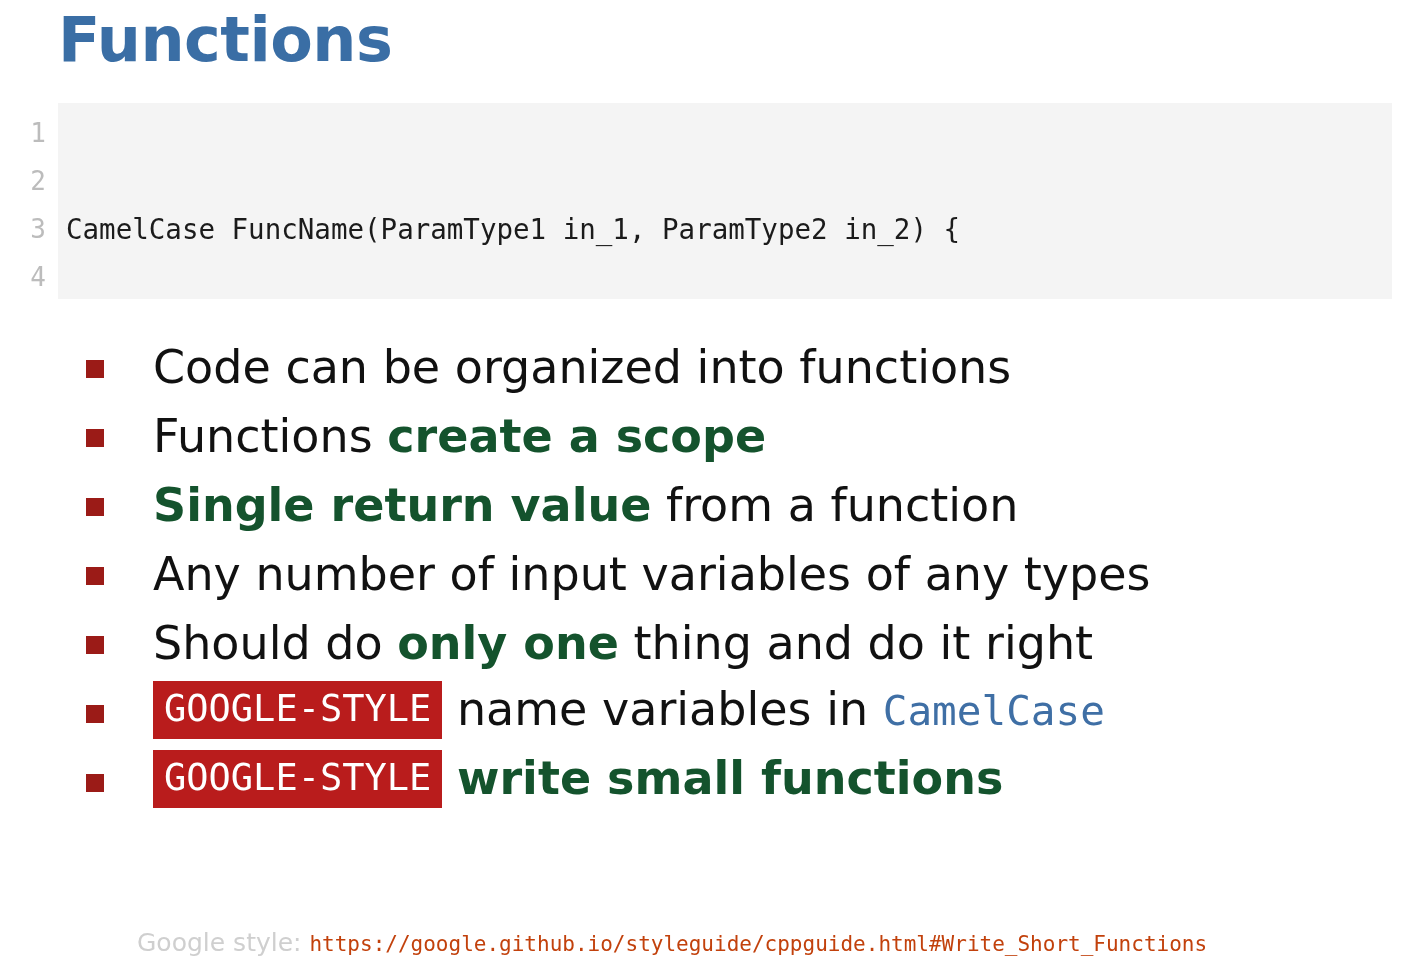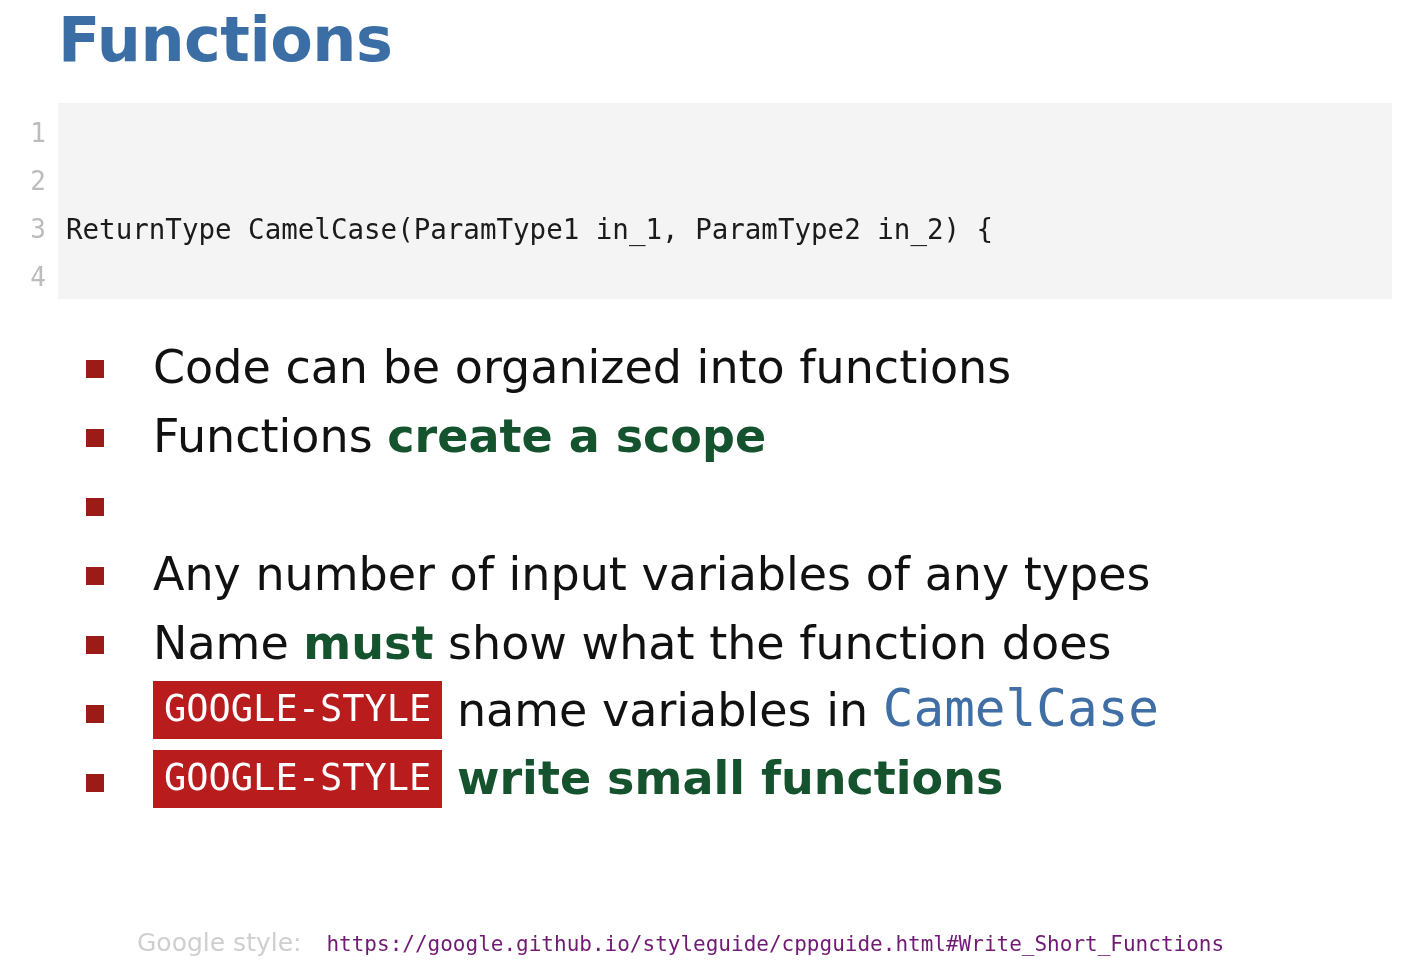--- a/index.html
+++ b/index.html
@@ -104,21 +104,21 @@
     color: #111111;
     white-space: nowrap;
   }
   .em-red {
     color: #14532d;
     font-weight: bold;
   }
   .mono-blue {
     font-family: "DejaVu Sans Mono", monospace;
     color: #3f6fa5;
-    font-size: 51px;
+    font-size: 41px;
   }
   .gs-badge {
     display: inline-block;
     background: #b91c1c;
     color: #ffffff;
     font-family: "DejaVu Sans Mono", monospace;
     font-size: 37px;
     line-height: 50px;
     padding: 3px 11px 5px 11px;
     vertical-align: middle;
@@ -135,72 +135,72 @@
     white-space: nowrap;
   }
   .footer-label {
     font-family: "DejaVu Sans", sans-serif;
     font-size: 25px;
     color: #cfcfcf;
   }
   .footer-url {
     font-family: "DejaVu Sans Mono", monospace;
     font-size: 21px;
-    color: #701a75;
-    margin-left: 17px;
+    color: #c2410c;
   }
 </style>
 </head>
 <body>
 
 <div class="slide">
 
   <div class="slide-title">Functions</div>
 
   <div class="code-block">
     <div class="code-gutter">
       <span class="ln">1</span>
       <span class="ln">2</span>
       <span class="ln">3</span>
       <span class="ln">4</span>
     </div>
     <div class="code-area">
-      <span class="code-line"><span class="tok-plain">ReturnType CamelCase(ParamType1 in_1, ParamType2 in_2) {</span></span>
+      <span class="code-line"><span class="tok-plain">CamelCase FuncName(ParamType1 in_1, ParamType2 in_2) {</span></span>
       
       
       
     </div>
   </div>
 
   <div class="bullets">
 
     <div class="bullet-row">
       <span class="bullet-marker"></span>
       <span class="bullet-text"><span>Code can be organized into functions</span></span>
     </div>
 
     <div class="bullet-row">
       <span class="bullet-marker"></span>
       <span class="bullet-text"><span>Functions </span><span class="em-red">create a scope</span></span>
     </div>
 
     <div class="bullet-row">
       <span class="bullet-marker"></span>
+      <span class="bullet-text"><span class="em-red">Single return value</span><span> from a function</span></span>
     </div>
 
     <div class="bullet-row">
       <span class="bullet-marker"></span>
       <span class="bullet-text"><span>Any number of input variables of any types</span></span>
     </div>
 
-
-    <div class="bullet-row">
-      <span class="bullet-marker"></span>
-      <span class="bullet-text"><span>Name </span><span class="em-red">must</span><span> show what the function does</span></span>
-    </div>
+    <div class="bullet-row">
+      <span class="bullet-marker"></span>
+      <span class="bullet-text"><span>Should do </span><span class="em-red">only one</span><span> thing and do it right</span></span>
+    </div>
+
 
     <div class="bullet-row">
       <span class="bullet-marker"></span>
       <span class="bullet-text"><span class="gs-badge">GOOGLE-STYLE</span><span> name variables in </span><span class="mono-blue">CamelCase</span></span>
     </div>
 
     <div class="bullet-row">
       <span class="bullet-marker"></span>
       <span class="bullet-text"><span class="gs-badge">GOOGLE-STYLE</span><span> </span><span class="em-red">write small functions</span></span>
     </div>

